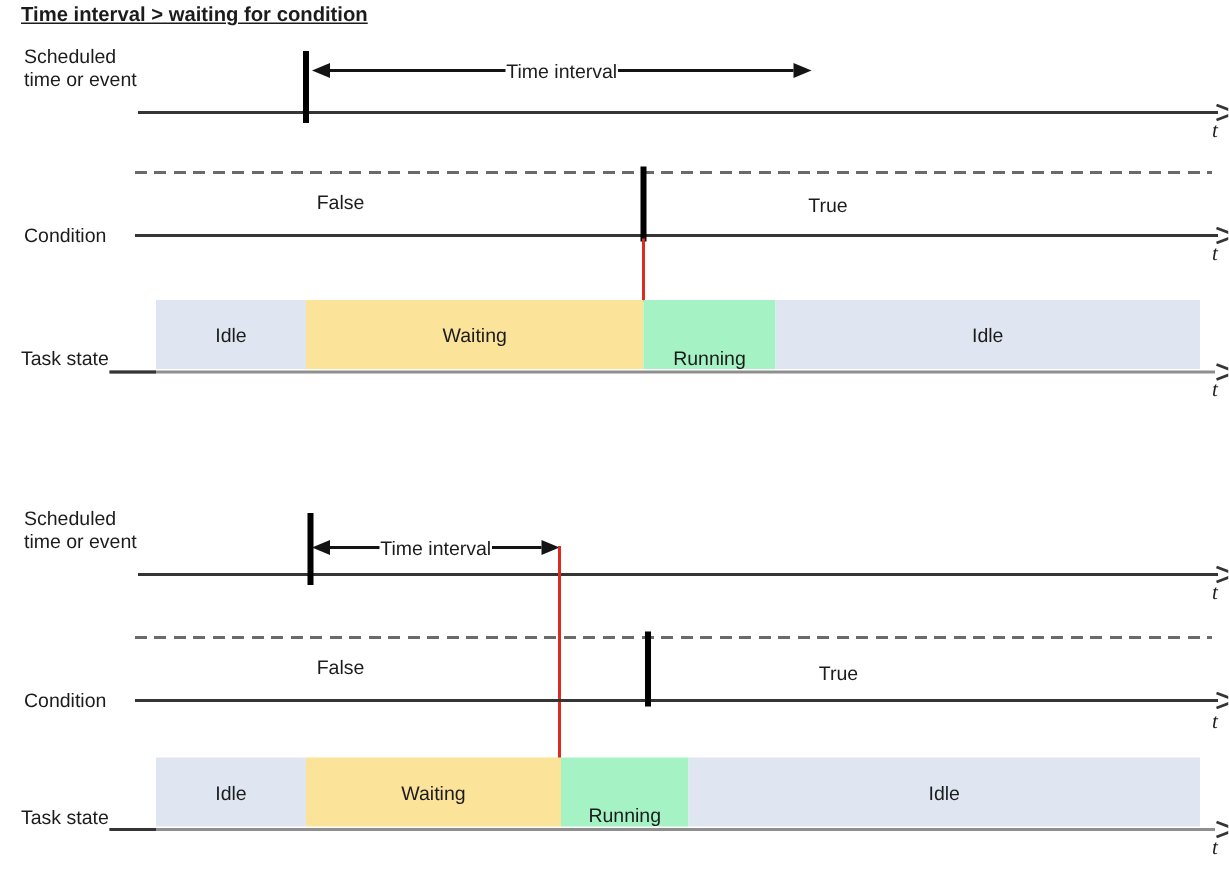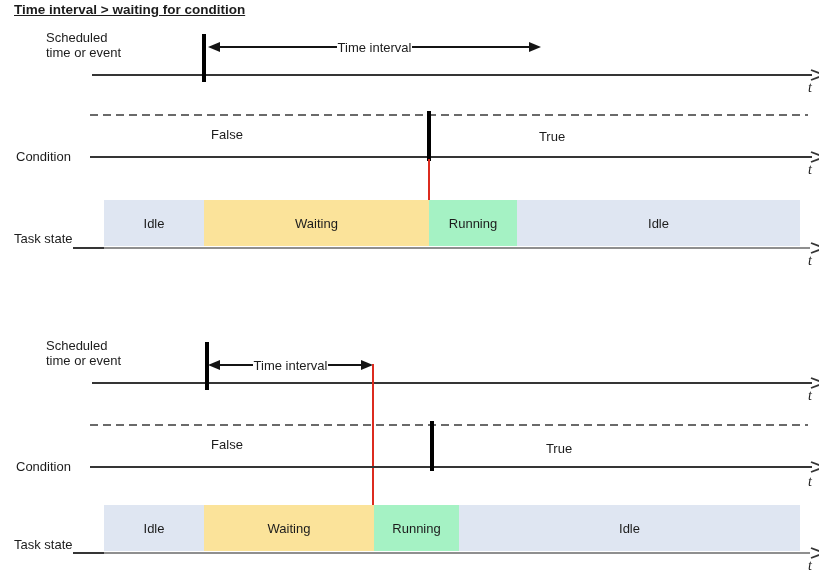--- a/index.html
+++ b/index.html
@@ -6,42 +6,42 @@
   .page {
     position:relative; width:819px; height:585px; overflow:hidden;
     background:#fff; font-family:"Liberation Sans", sans-serif; color:var(--text,#1c1c1c);
   }
   .diagram { position:absolute; left:12px; width:819px; }
   .title {
     position:absolute; left:2px; top:2px; margin:0;
     font-size:13.5px; font-weight:bold; text-decoration:underline; white-space:nowrap;
   }
   .lbl { position:absolute; font-size:13px; line-height:15px; white-space:nowrap; }
-  .sched { white-space:pre-line;margin-left:30px; }
+  .sched { white-space:pre-line; }
   .hline { position:absolute; height:2px; background:var(--axis,#353535); }
   .hline.thin { height:1.5px; }
   .hline.light { background:var(--axis-light,#8f8f8f); }
   .dashline {
     position:absolute; height:2px;
     background:repeating-linear-gradient(90deg, var(--dash,#6a6a6a) 0 8px, transparent 8px 13px);
   }
   .tick { position:absolute; width:4px; background:#000; }
   .marker { position:absolute; width:2px; background:var(--marker,#dc2b1f); }
   .ah { position:absolute; }
   .centered { text-align:center; }
   .interval-arrow { position:absolute; display:flex; align-items:center; height:14px; }
   .interval-arrow .seg { flex:1 1 auto; height:2px; background:#141414; }
   .interval-arrow .tri-l { width:0; height:0; border-top:5px solid transparent; border-bottom:5px solid transparent; border-right:12px solid #141414; }
   .interval-arrow .tri-r { width:0; height:0; border-top:5px solid transparent; border-bottom:5px solid transparent; border-left:12px solid #141414; }
   .interval-arrow .ia-label { font-size:13px; padding:0 1px; white-space:nowrap; }
   .states { position:absolute; display:flex; height:46px; }
   .state { display:flex; align-items:center; justify-content:center; font-size:13px; }
   .state.idle    { background:var(--idle,#dfe6f2); }
   .state.waiting { background:var(--waiting,#fbe39a); }
-  .state.running { background:var(--running,#a5f2c4); }
+  .state.running { background:var(--running,#a5f2c4);align-items:flex-end; }
   .t-label { position:absolute; font-family:"Liberation Serif", serif; font-style:italic; font-size:14px; }
 </style>
 </head>
 <body>
 
 <div class="page">
 
   <section class="diagram" style="top:0; height:298px;">
     <h3 class="title">Time interval &gt; waiting for condition</h3>
 

